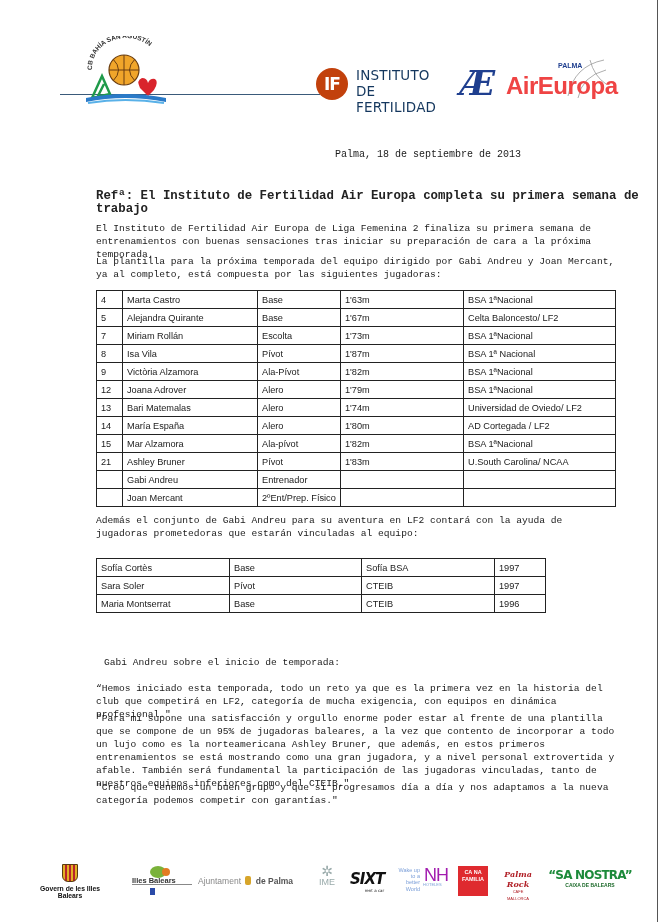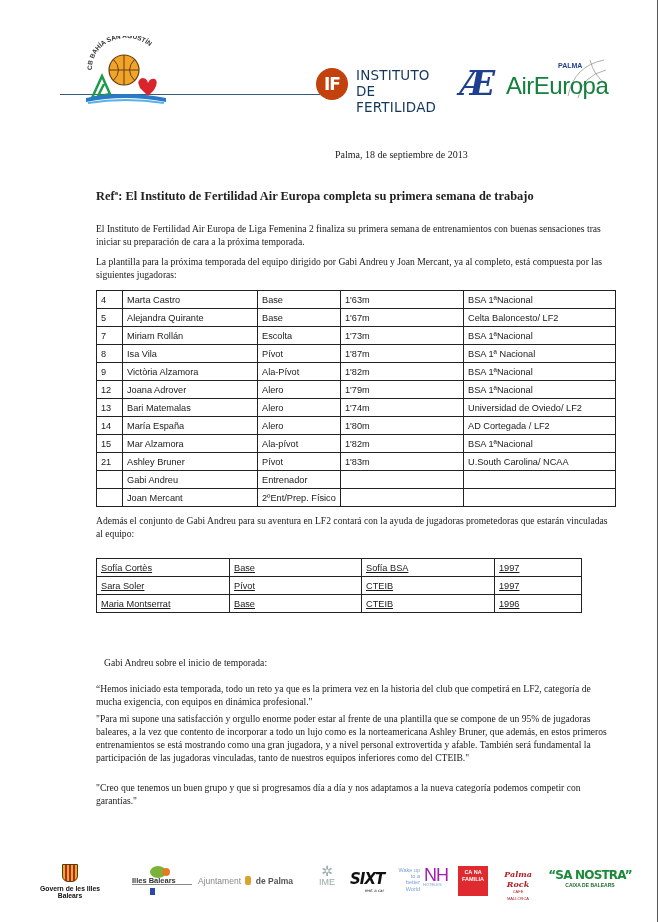--- a/index.html
+++ b/index.html
@@ -11,45 +11,45 @@
   .header { position: absolute; left: 0; top: 0; width: 658px; height: 110px; }
   .header-line { position: absolute; left: 60px; top: 94px; width: 260px; height: 1px; background: #3a5a7a; }
   .club-logo { position: absolute; left: 80px; top: 36px; width: 90px; height: 72px; }
   .if-logo { position: absolute; left: 316px; top: 66px; width: 140px; height: 36px; }
   .if-circle { position: absolute; left: 0; top: 2px; width: 32px; height: 32px; border-radius: 50%; background: #c2410c; color: #fff;
                font-family: "DejaVu Sans", sans-serif; font-weight: bold; font-size: 17px; line-height: 32px; text-align: center; letter-spacing: -1px; }
   .if-text { position: absolute; left: 40px; top: 1px; font-family: "DejaVu Sans", sans-serif; font-size: 13.5px; line-height: 16px; color: #14375e; letter-spacing: 0.2px; }
   .ae-logo { position: absolute; left: 460px; top: 56px; width: 150px; height: 46px; }
   .ae-mark { position: absolute; left: 0; top: 10px; font-family: "DejaVu Serif", serif; font-style: italic; font-weight: bold;
              font-size: 34px; color: #1f3f8f; letter-spacing: -8px; line-height: 34px; }
-  .ae-word { position: absolute; left: 46px; top: 16px; font-family: "Liberation Sans", sans-serif; font-weight: normal; font-size: 24px; color: #15803d; letter-spacing: -0.5px; }
+  .ae-word { position: absolute; left: 46px; top: 16px; font-family: "Liberation Sans", sans-serif; font-weight: bold; font-size: 24px; color: #ef4444; letter-spacing: -0.5px; }
   .ae-palma { position: absolute; left: 98px; top: 6px; font-family: "Liberation Sans", sans-serif; font-weight: bold; font-size: 7px; color: #1f3f8f; }
   .ae-arc { position: absolute; left: 104px; top: 0; width: 44px; height: 44px; }
 
   
-  .txt { position: absolute; font-family: Liberation Serif, serif; font-size: 9.6px; line-height: 13px; color: #1a1a1a; }
+  .txt { position: absolute; font-family: Liberation Mono, monospace; font-size: 9.6px; line-height: 13px; color: #1a1a1a; }
   .date { left: 335px; top: 148px; font-size: 10px; }
   .ref { left: 96px; top: 190px; font-size: 12.4px; font-weight: bold; color: #222; }
   .p1 { left: 96px; top: 222px; width: 520px; }
   .p2 { left: 96px; top: 255px; width: 520px; }
   .p3 { left: 96px; top: 514px; width: 520px; }
   .p4 { left: 104px; top: 656px; width: 520px; }
   .q1 { left: 96px; top: 682px; width: 520px; }
   .q2 { left: 96px; top: 712px; width: 520px; }
   .q3 { left: 96px; top: 781px; width: 520px; }
 
   
   table { border-collapse: collapse; position: absolute; font-family: "Liberation Sans", sans-serif; font-size: 9.2px; color: #1a1a1a; }
   td { border: 1px solid #222; padding: 0 4px; height: 17px; vertical-align: middle; white-space: nowrap; }
   .roster { left: 96px; top: 290px; width: 520px; }
   .roster td:nth-child(1) { width: 17px; }
   .roster td:nth-child(2) { width: 126px; }
   .roster td:nth-child(3) { width: 74px; }
   .roster td:nth-child(4) { width: 114px; }
-  .linked { left: 96px; top: 558px; width: 486px; text-decoration: underline; }
+  .linked { left: 96px; top: 558px; width: 450px; }
   .linked td { height: 17px; }
   .linked td:nth-child(1) { width: 124px; }
   .linked td:nth-child(2) { width: 123px; }
   .linked td:nth-child(3) { width: 124px; }
 
   
   .footer { position: absolute; left: 0; top: 860px; width: 658px; height: 40px; }
   .sp { position: absolute; font-family: "Liberation Sans", sans-serif; }
   .sp-govern { left: 30px; top: 4px; width: 80px; text-align: center; }
   .sp-govern .shield { width: 14px; height: 16px; margin: 0 auto; background: repeating-linear-gradient(90deg, #e2b024 0 2px, #b8232a 2px 4px); border: 1px solid #5a3a10; border-radius: 0 0 6px 6px; }

